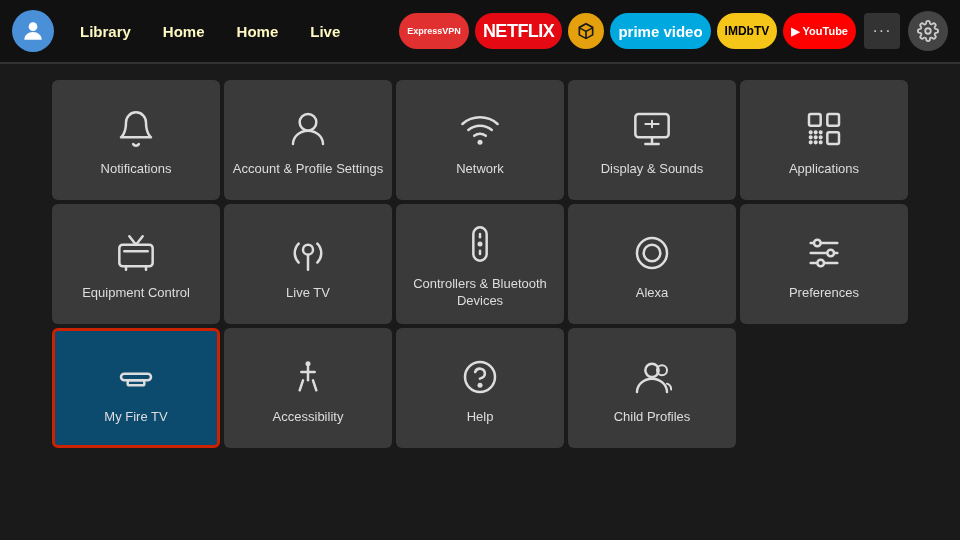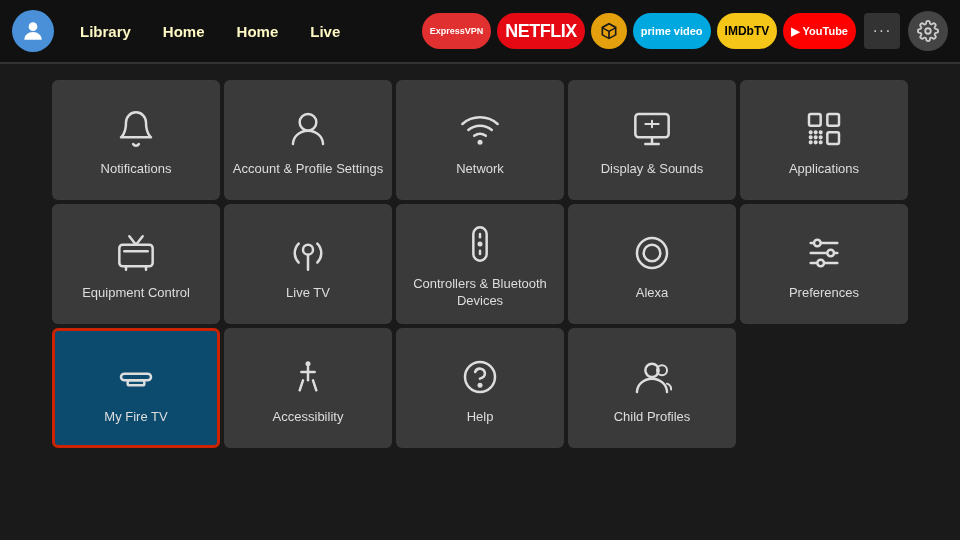--- a/index.html
+++ b/index.html
@@ -59,21 +59,21 @@
       justify-content: center;
       font-weight: 900;
       font-size: 11px;
       padding: 0 8px;
       cursor: pointer;
       white-space: nowrap;
     }
     .app-expressvpn { background: #e03030; color: #fff; font-size: 9px; }
     .app-netflix { background: #e50914; color: #fff; font-size: 18px; letter-spacing: -0.5px; }
     .app-plex { background: #e5a00d; color: #000; font-size: 18px; font-weight: 900; }
-    .app-prime { background: #00a8e0; color: #fff; font-size: 11px; text-align: center; }
+    .app-prime { background: #00a8e0; color: #fff; font-size: 15px; text-align: center; }
     .app-imdb { background: #f5c518; color: #000; font-size: 12px; font-weight: 900; }
     .app-youtube { background: #ff0000; color: #fff; font-size: 11px; }
     .nav-more {
       width: 36px;
       height: 36px;
       border-radius: 4px;
       background: #333;
       display: flex;
       align-items: center;
       justify-content: center;

